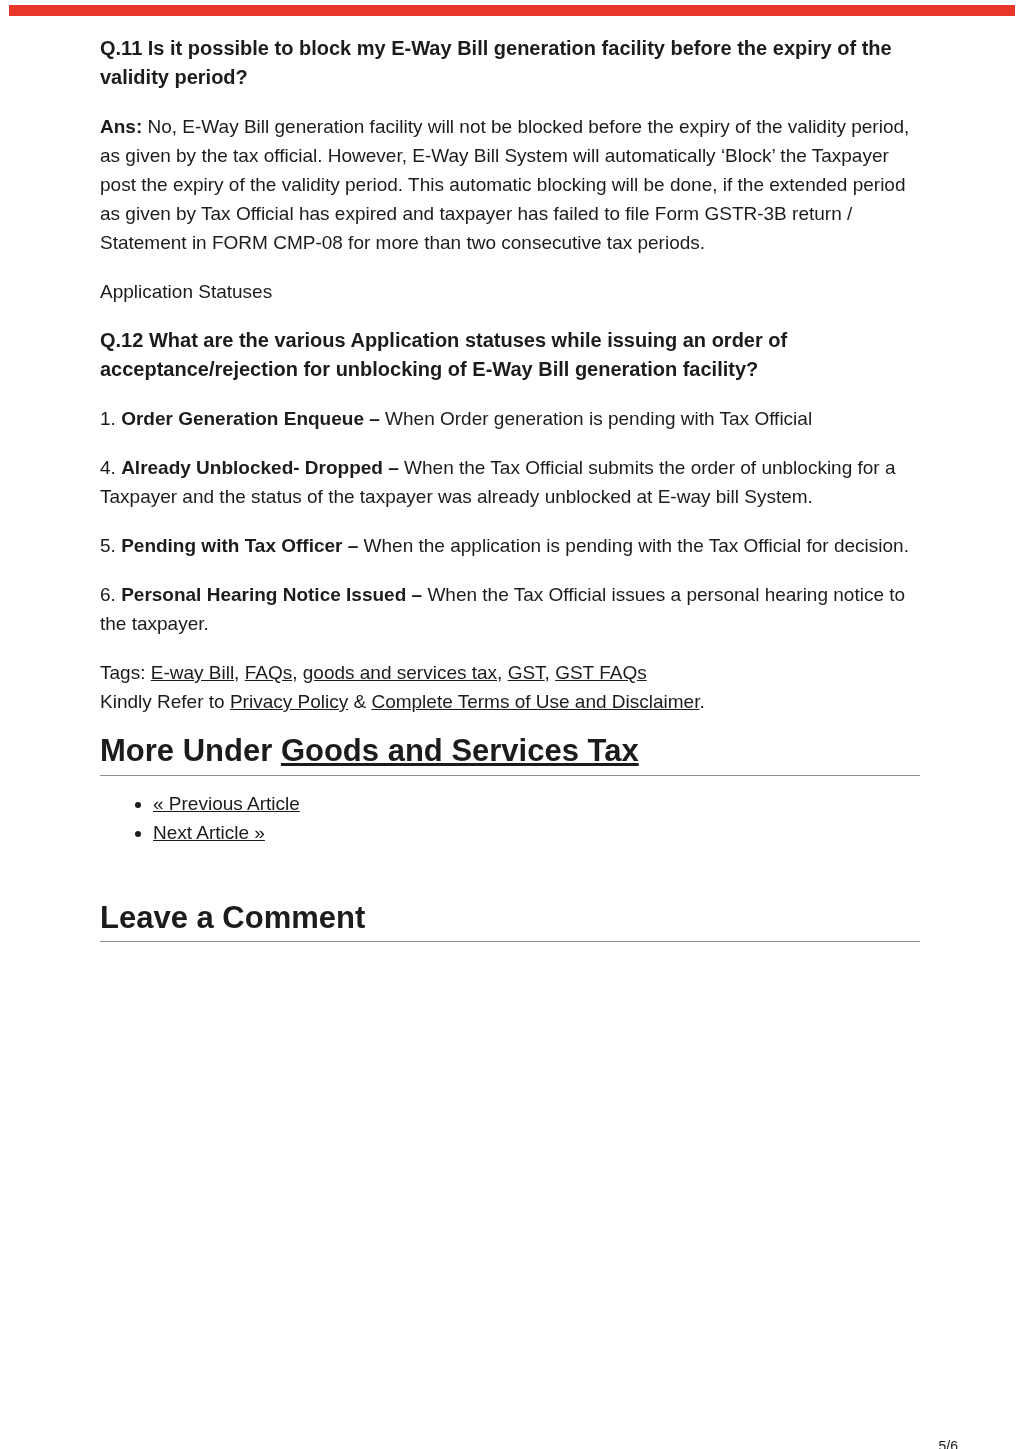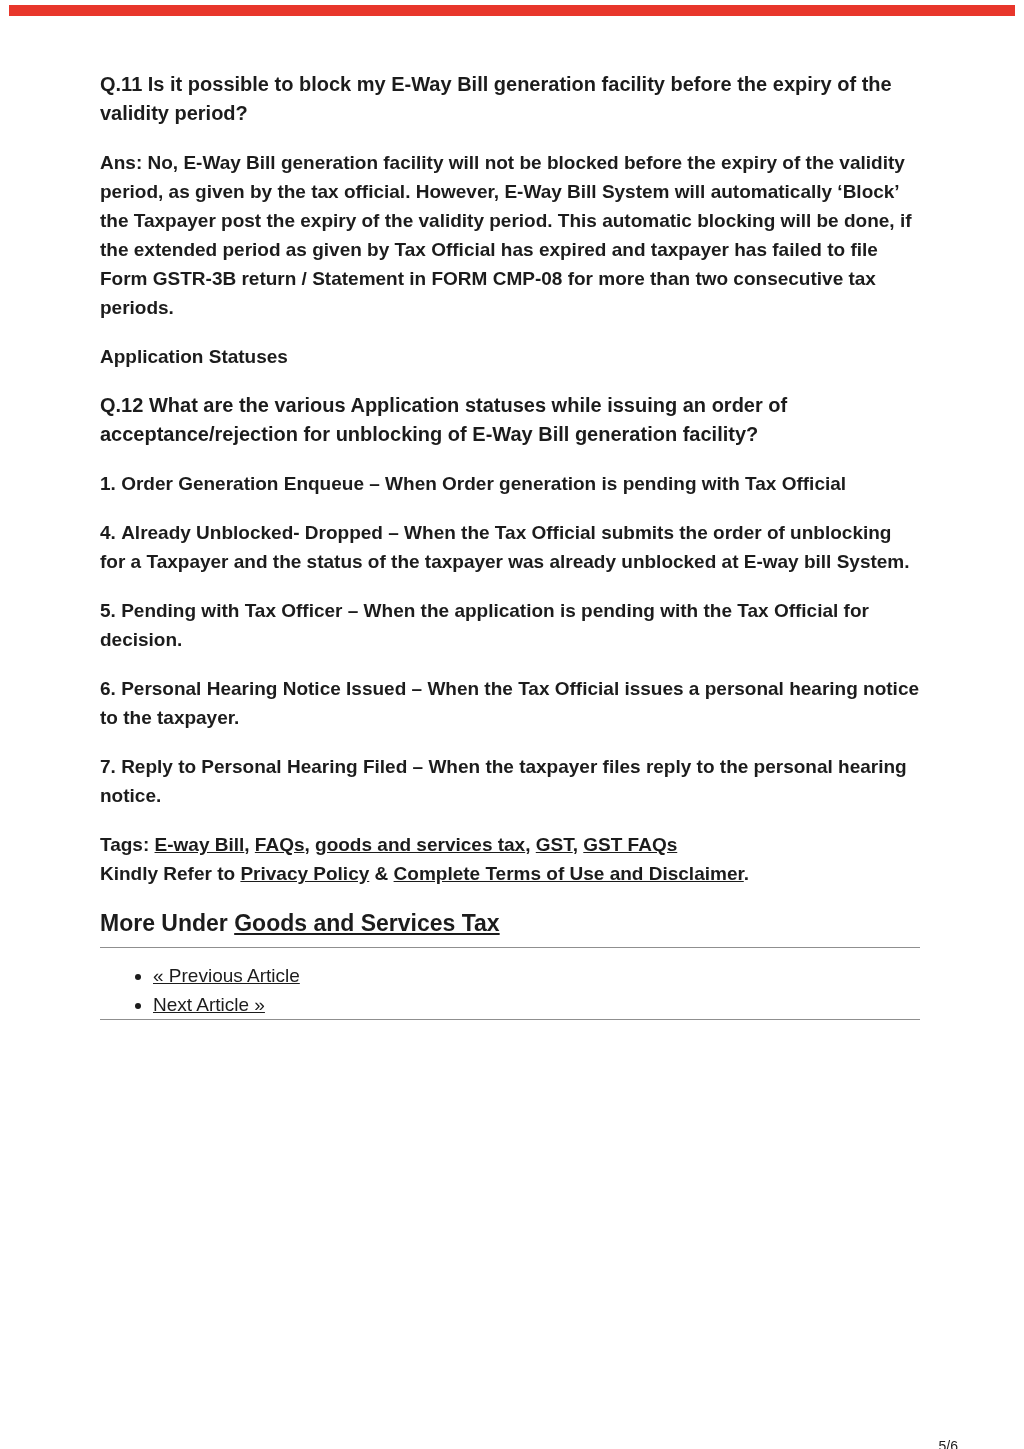--- a/index.html
+++ b/index.html
@@ -16,42 +16,42 @@
     color: #1c1c1c;
   }
   .top-bar {
     position: absolute;
     top: 5px;
     left: 9px;
     right: 9px;
     height: 11px;
   }
   .page {
-    padding: 70px 104px 0 100px;
+    padding: 34px 104px 0 100px;
   }
   .para, .status-item, .tags-line {
     font-size: 19px;
     line-height: 29px;
     margin: 0 0 20px 0;
-    font-weight: bold;
+    font-weight: normal;
   }
   .question {
     font-size: 20px;
     line-height: 29px;
     margin: 0 0 20px 0;
     font-weight: bold;
   }
   a {
     color: inherit;
     text-decoration: underline;
     cursor: pointer;
     margin-top: 36px;
   }
   .section-heading {
-    font-size: 23px;
+    font-size: 31px;
     line-height: 30px;
     margin: 0 0 9px 0;
     font-weight: bold;
   }
   .rule {
     border: none;
     border-top: 1px solid #8f8f8f;
     margin: 0;
     height: 0;
   }
@@ -97,36 +97,36 @@
   <p class="status-item"><span>1.</span> <strong>Order Generation Enqueue –</strong> <span>When Order generation is pending with Tax Official</span></p>
 
 
 
   <p class="status-item"><span>4.</span> <strong>Already Unblocked- Dropped –</strong> <span>When the Tax Official submits the order of unblocking for a Taxpayer and the status of the taxpayer was already unblocked at E-way bill System.</span></p>
 
   <p class="status-item"><span>5.</span> <strong>Pending with Tax Officer –</strong> <span>When the application is pending with the Tax Official for decision.</span></p>
 
   <p class="status-item"><span>6.</span> <strong>Personal Hearing Notice Issued –</strong> <span>When the Tax Official issues a personal hearing notice to the taxpayer.</span></p>
 
-  <p class="status-item"><span>7.</span> <strong>Reply to Personal Hearing Filed –</strong> <span>When the taxpayer files reply to the personal hearing notice.</span></p>
 
   <p class="tags-line"><span>Tags:</span> <a>E-way Bill</a><span>,</span>
     <a>FAQs</a><span>,</span>
     <a>goods and services tax</a><span>,</span>
     <a>GST</a><span>,</span>
     <a>GST FAQs</a><br>
     <span>Kindly Refer to</span> <a>Privacy Policy</a> <span>&amp;</span> <a>Complete Terms of Use and Disclaimer</a><span>.</span></p>
 
   <h2 class="section-heading"><span>More Under</span> <a>Goods and Services Tax</a></h2>
 
   <hr class="rule">
 
   <ul class="article-nav">
     <li><a>« Previous Article</a></li>
     <li><a>Next Article »</a></li>
   </ul>
 
+  <h2 class="section-heading leave-heading">Leave a Comment</h2>
 
   <hr class="rule">
 
 </main>
 
 <div class="page-number">5/6</div>
 
 </body></html>

